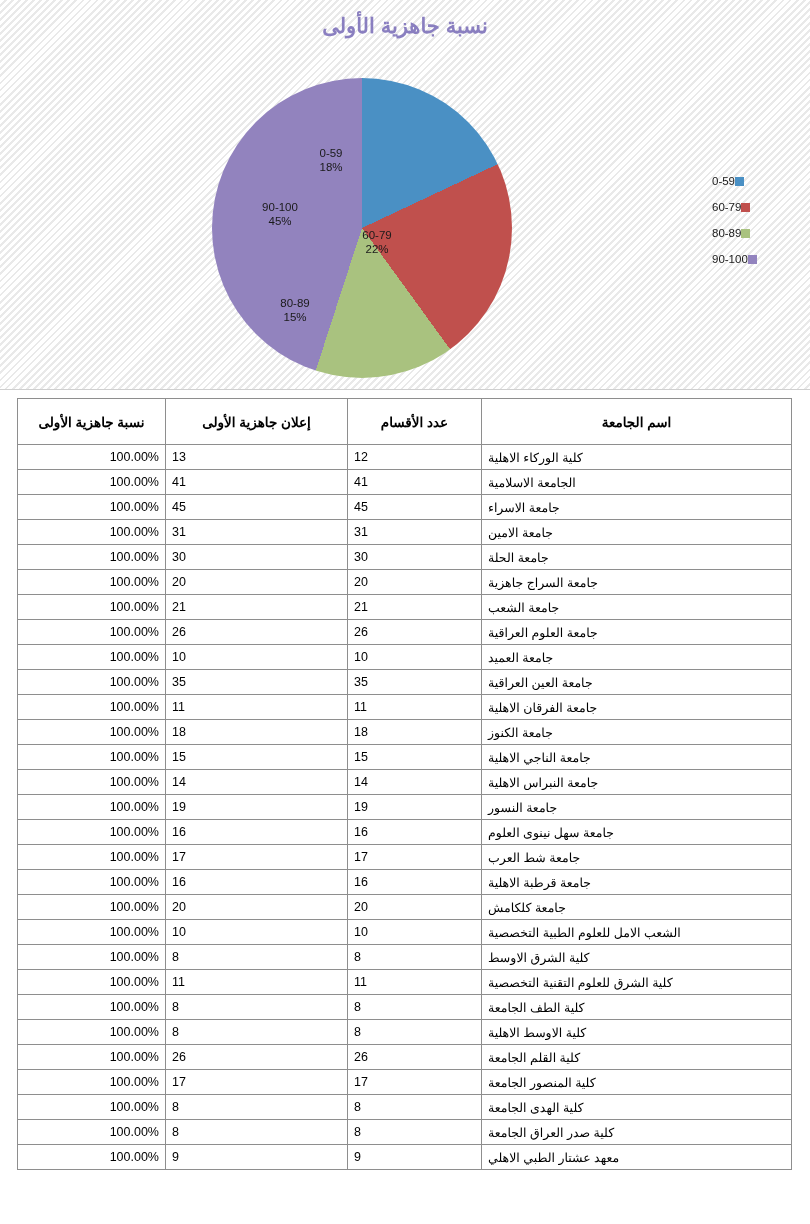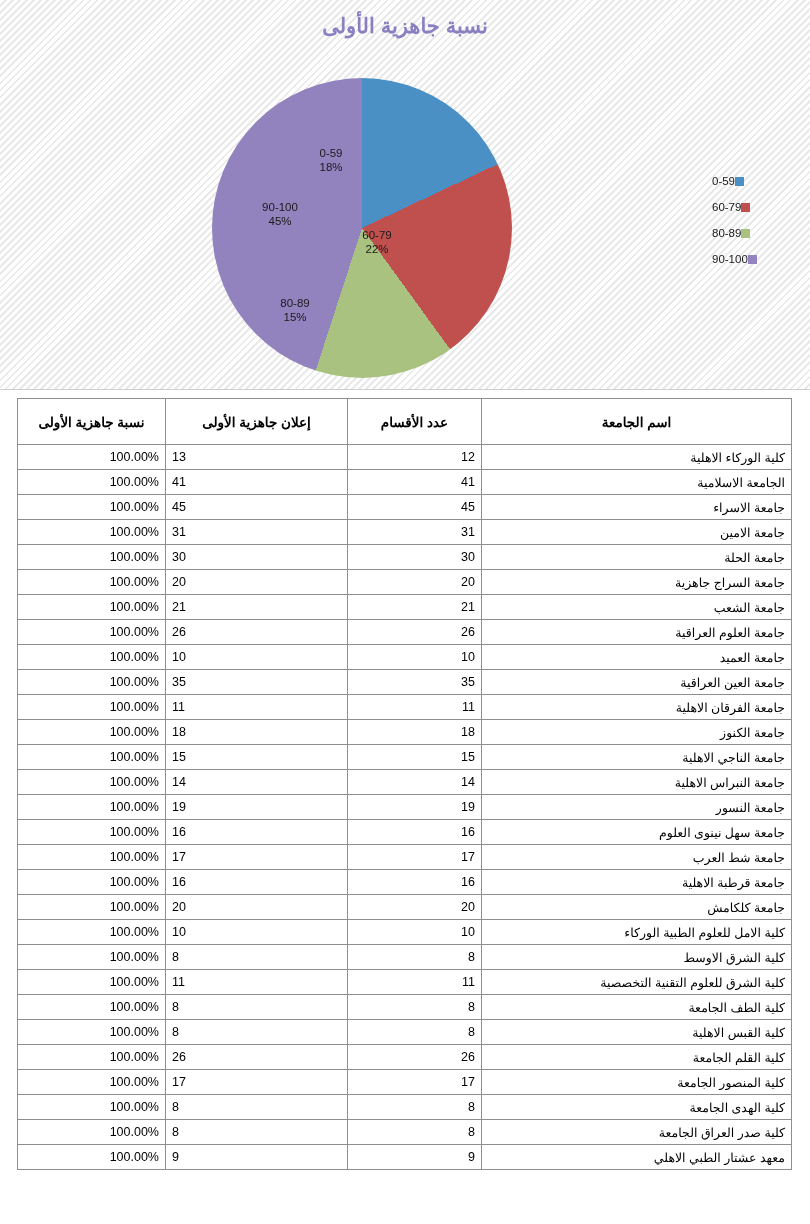--- a/index.html
+++ b/index.html
@@ -102,22 +102,22 @@
     padding: 0 6px;
     box-sizing: border-box;
   }
   table.data th {
     font-weight: bold;
     text-align: center;
     height: 46px;
     font-size: 13.5px;
     vertical-align: middle;
   }
-  td.c-name   { text-align: right; }
-  td.c-num    { text-align: right; }
+  td.c-name   { text-align: left; }
+  td.c-num    { text-align: left; }
   td.c-ready  { text-align: left; }
   td.c-pct    { }
   col.w-name  { width: 310px; }
   col.w-num   { width: 134px; }
   col.w-ready { width: 182px; }
   col.w-pct   { width: 148px; }
 </style>
 </head>
 <body>
 
@@ -291,21 +291,21 @@
           <td class="c-ready">16</td>
           <td class="c-pct">100.00%</td>
         </tr>
         <tr>
           <td class="c-name">جامعة كلكامش</td>
           <td class="c-num">20</td>
           <td class="c-ready">20</td>
           <td class="c-pct">100.00%</td>
         </tr>
         <tr>
-          <td class="c-name">كلية الامل للعلوم الطبية الوركاء</td>
+          <td class="c-name">الشعب الامل للعلوم الطبية التخصصية</td>
           <td class="c-num">10</td>
           <td class="c-ready">10</td>
           <td class="c-pct">100.00%</td>
         </tr>
         <tr>
           <td class="c-name">كلية الشرق الاوسط</td>
           <td class="c-num">8</td>
           <td class="c-ready">8</td>
           <td class="c-pct">100.00%</td>
         </tr>
@@ -315,21 +315,21 @@
           <td class="c-ready">11</td>
           <td class="c-pct">100.00%</td>
         </tr>
         <tr>
           <td class="c-name">كلية الطف الجامعة</td>
           <td class="c-num">8</td>
           <td class="c-ready">8</td>
           <td class="c-pct">100.00%</td>
         </tr>
         <tr>
-          <td class="c-name">كلية القبس الاهلية</td>
+          <td class="c-name">كلية الاوسط الاهلية</td>
           <td class="c-num">8</td>
           <td class="c-ready">8</td>
           <td class="c-pct">100.00%</td>
         </tr>
         <tr>
           <td class="c-name">كلية القلم الجامعة</td>
           <td class="c-num">26</td>
           <td class="c-ready">26</td>
           <td class="c-pct">100.00%</td>
         </tr>

